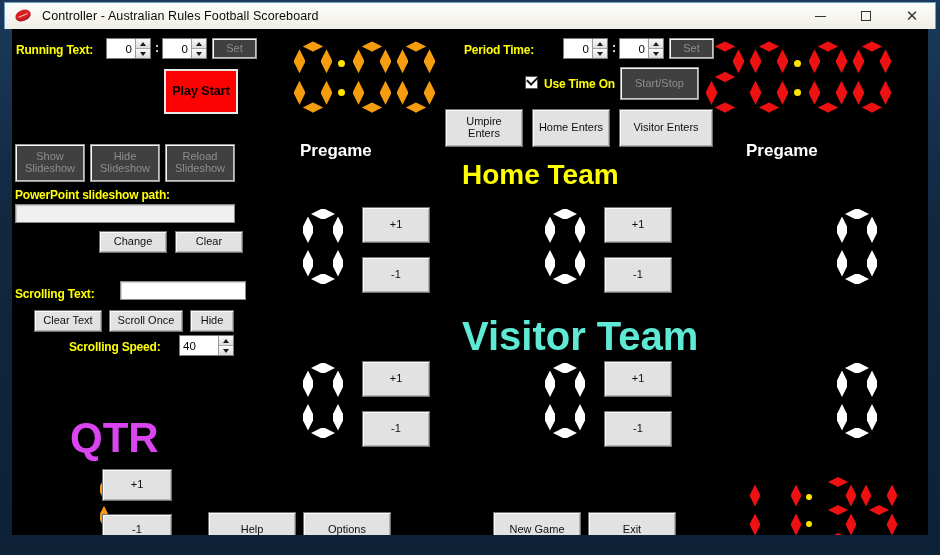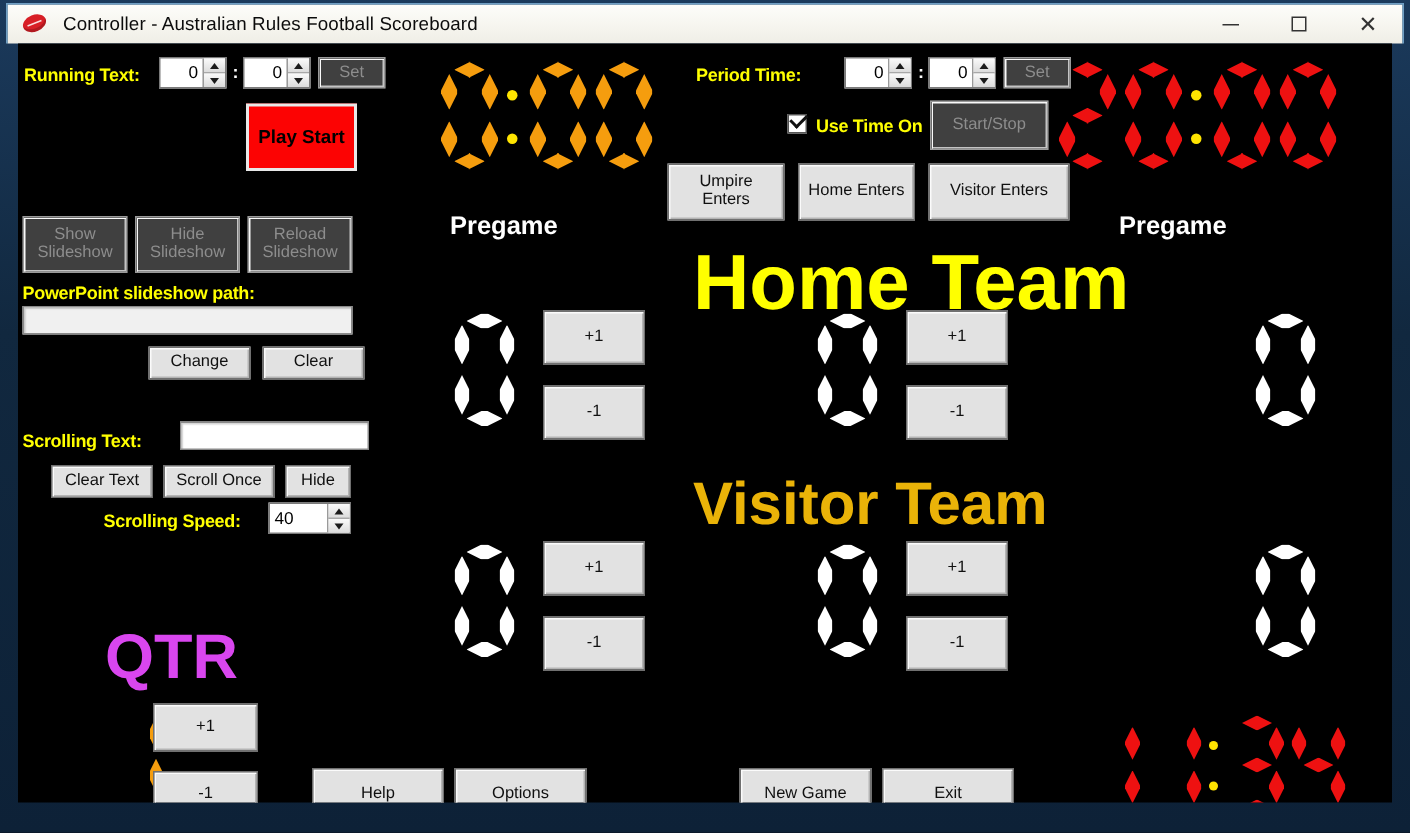--- a/index.html
+++ b/index.html
@@ -289,21 +289,21 @@
       <span class="arrows">
         <span class="ar">
             <i class="tri-up"></i>
           </span>
         <span class="ar">
             <i class="tri-dn"></i>
           </span>
       </span>
     </div>
 
-    <div class="bigtxt" style="left:450px;top:130px;font-size:52px;color:#ffff00;">Home Team</div>
+    <div class="bigtxt" style="left:450px;top:130px;font-size:28px;color:#ffff00;">Home Team</div>
 
     <div class="digit-group" style="position:absolute;left:291px;top:180px;">
         <div class="seg7" style="left: 0px; top: 0px; width: 40px; height: 75px; color: rgb(255, 255, 255); --t: 10px;">
           <i class="h sa"></i>
           <i class="v sb"></i>
           <i class="v sc"></i>
           <i class="h sd"></i>
           <i class="v se"></i>
           <i class="v sf"></i>
         </div>
@@ -328,21 +328,21 @@
         <div class="seg7" style="left: 0px; top: 0px; width: 40px; height: 75px; color: rgb(255, 255, 255); --t: 10px;">
           <i class="h sa"></i>
           <i class="v sb"></i>
           <i class="v sc"></i>
           <i class="h sd"></i>
           <i class="v se"></i>
           <i class="v sf"></i>
         </div>
       </div>
 
-    <div class="bigtxt" style="left:450px;top:285px;font-size:40px;color:#eab308;">Visitor Team</div>
+    <div class="bigtxt" style="left:450px;top:285px;font-size:40px;color:#5eead4;">Visitor Team</div>
 
     <div class="digit-group" style="position:absolute;left:291px;top:334px;">
         <div class="seg7" style="left: 0px; top: 0px; width: 40px; height: 75px; color: rgb(255, 255, 255); --t: 10px;">
           <i class="h sa"></i>
           <i class="v sb"></i>
           <i class="v sc"></i>
           <i class="h sd"></i>
           <i class="v se"></i>
           <i class="v sf"></i>
         </div>

